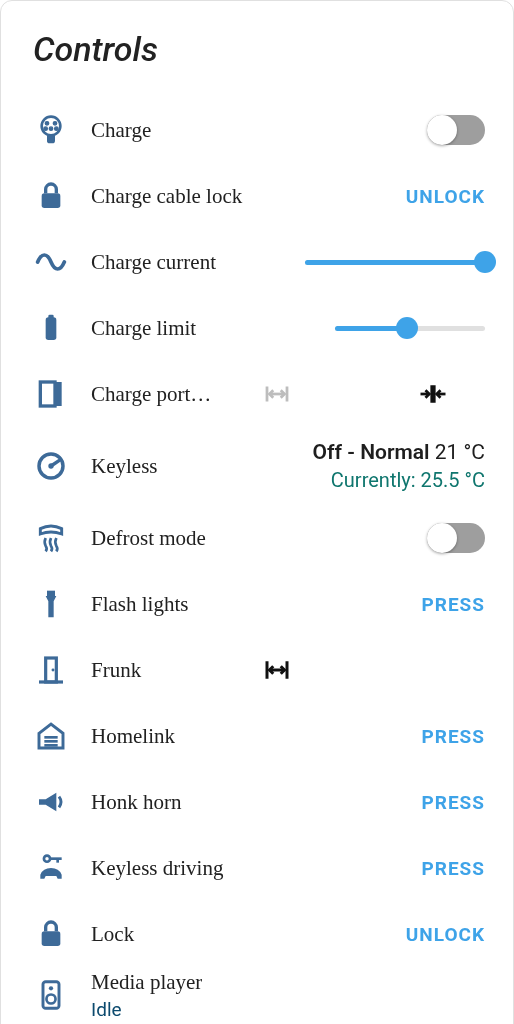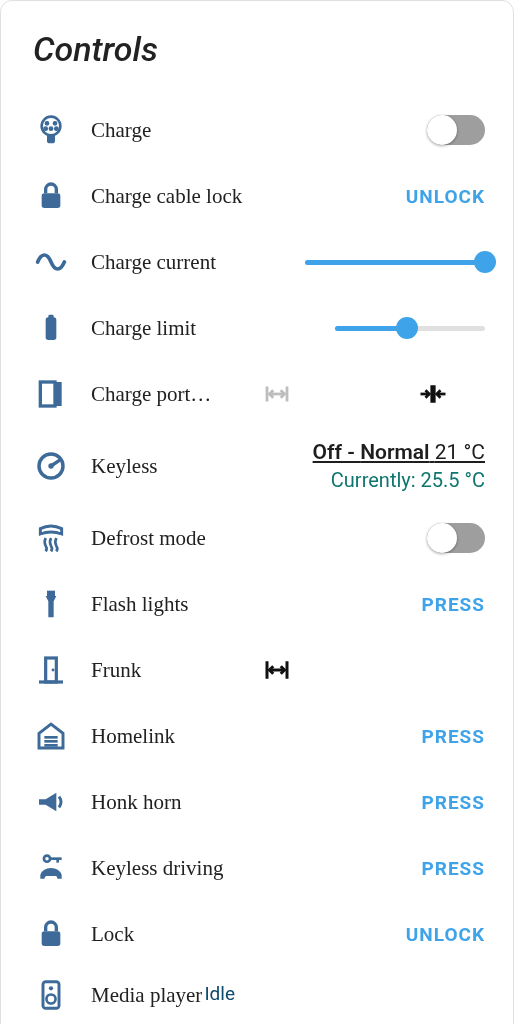--- a/index.html
+++ b/index.html
@@ -144,30 +144,29 @@
   .climate-vals {
     flex: 1 1 auto;
     text-align: right;
     display: flex;
     flex-direction: column;
     gap: 4px;
   }
   .climate-main {
     font-size: 21px;
     color: #1e1e1e;
-    text-decoration: underline;
   }
   .climate-main b { font-weight: 600; }
   .climate-sub {
     font-size: 20px;
     color: #0f766e;
   }
   .media-col {
     display: flex;
-    flex-direction: row;
+    flex-direction: column;
     gap: 2px;
   }
 </style>
 </head>
 <body>
 
 <div class="card">
 
   <div class="title">Controls</div>
 

